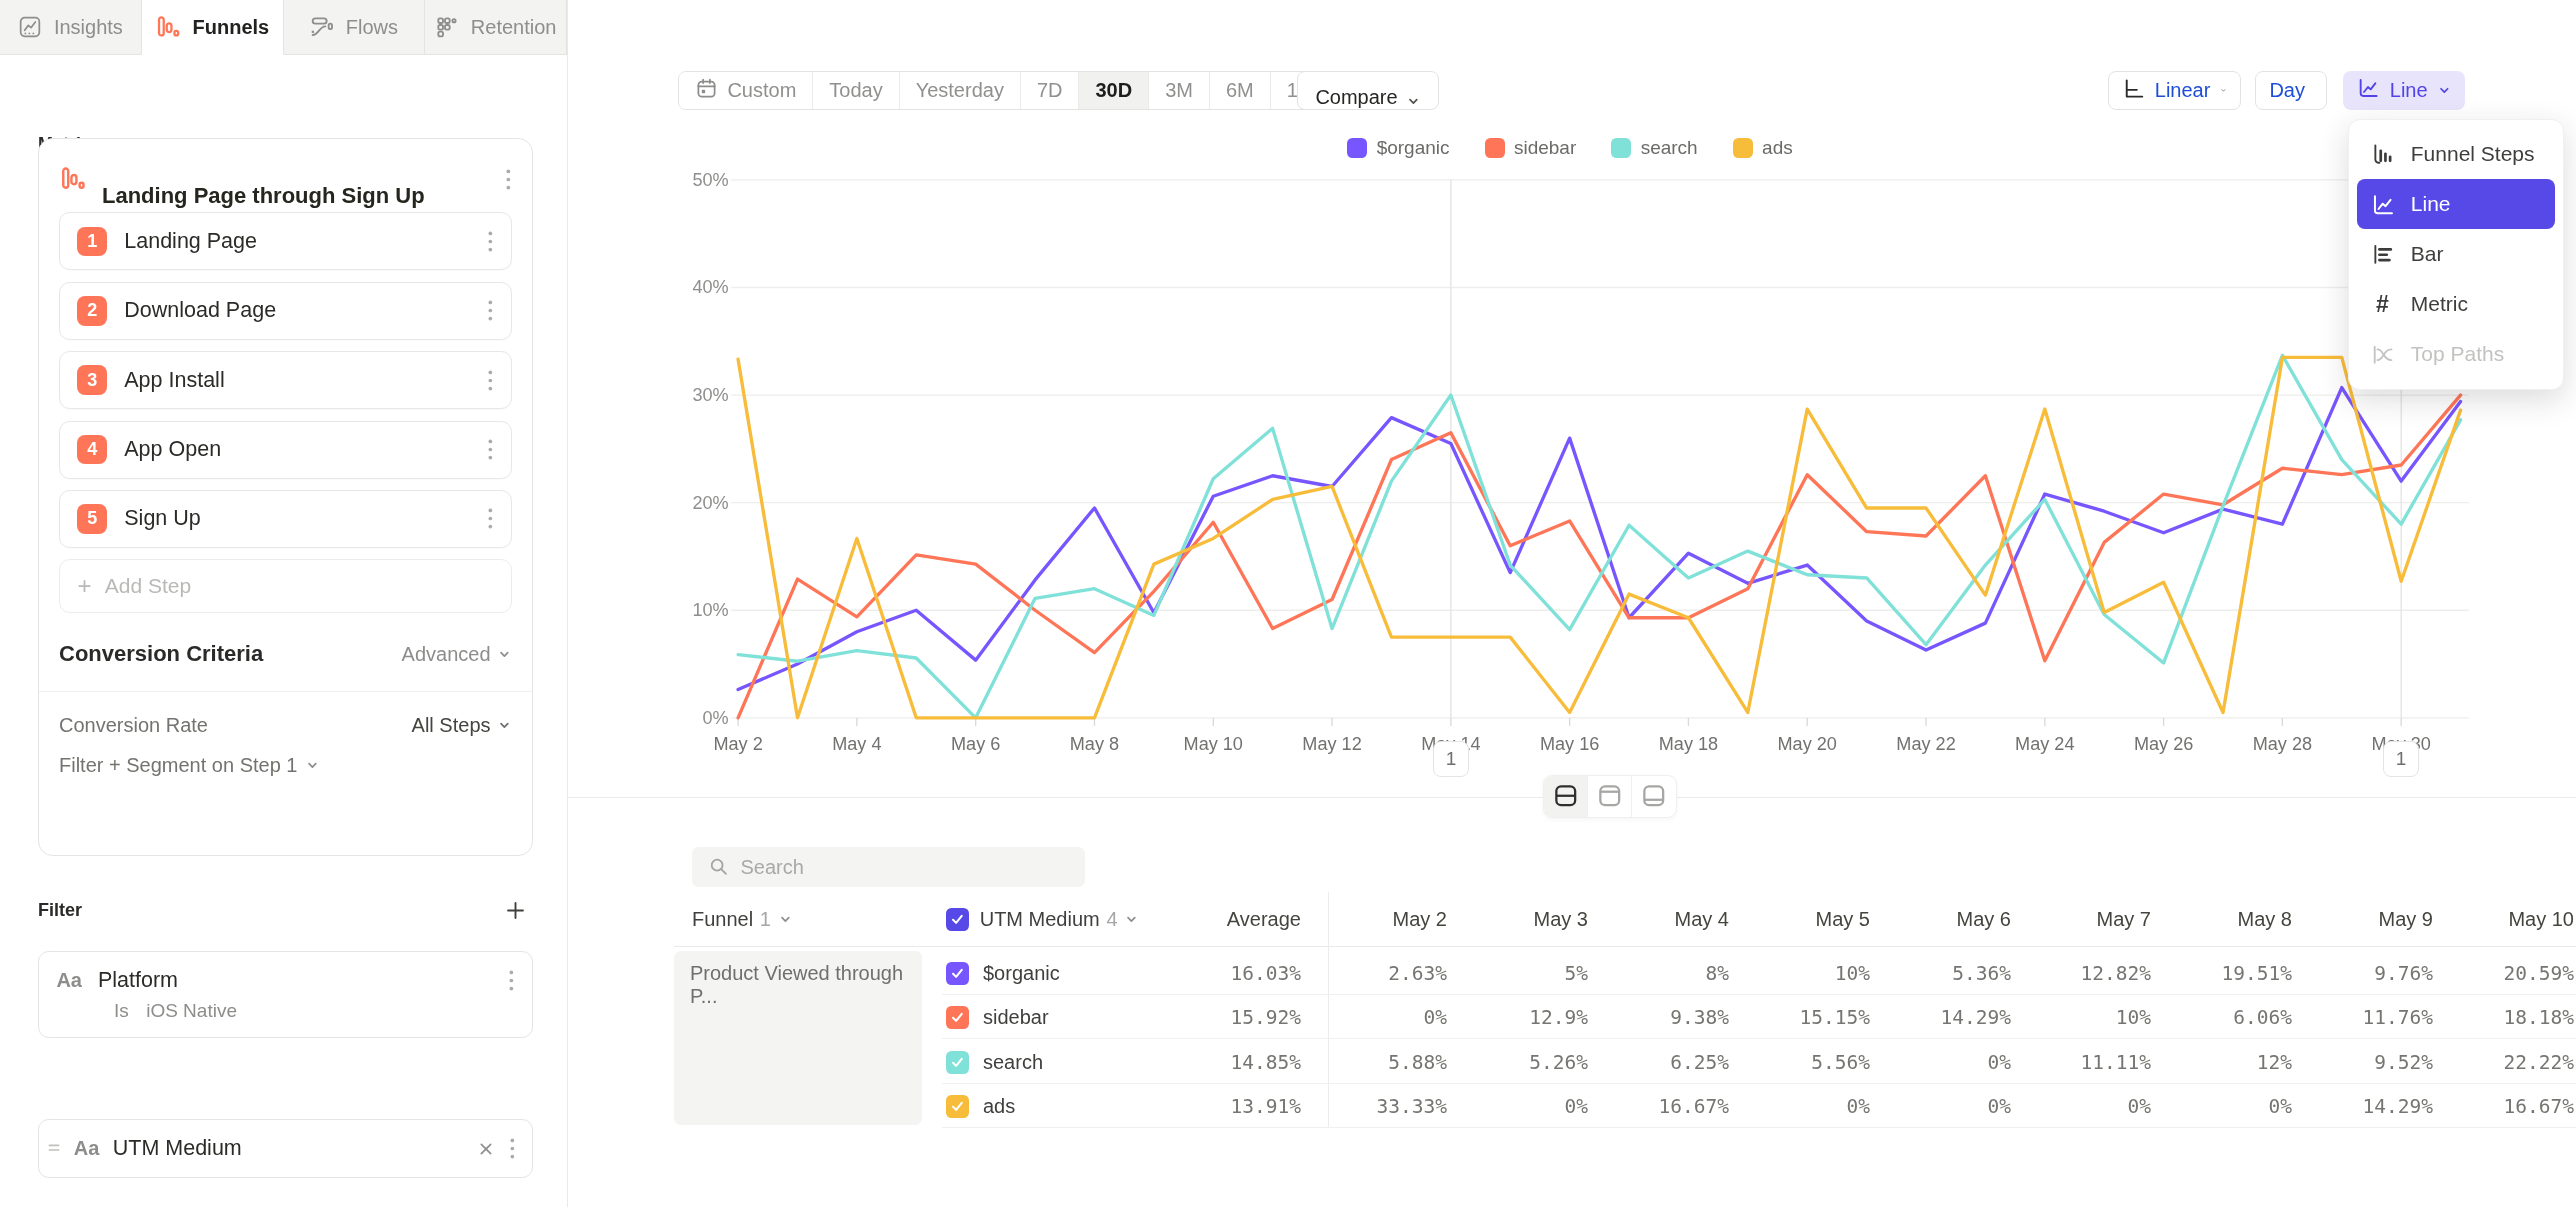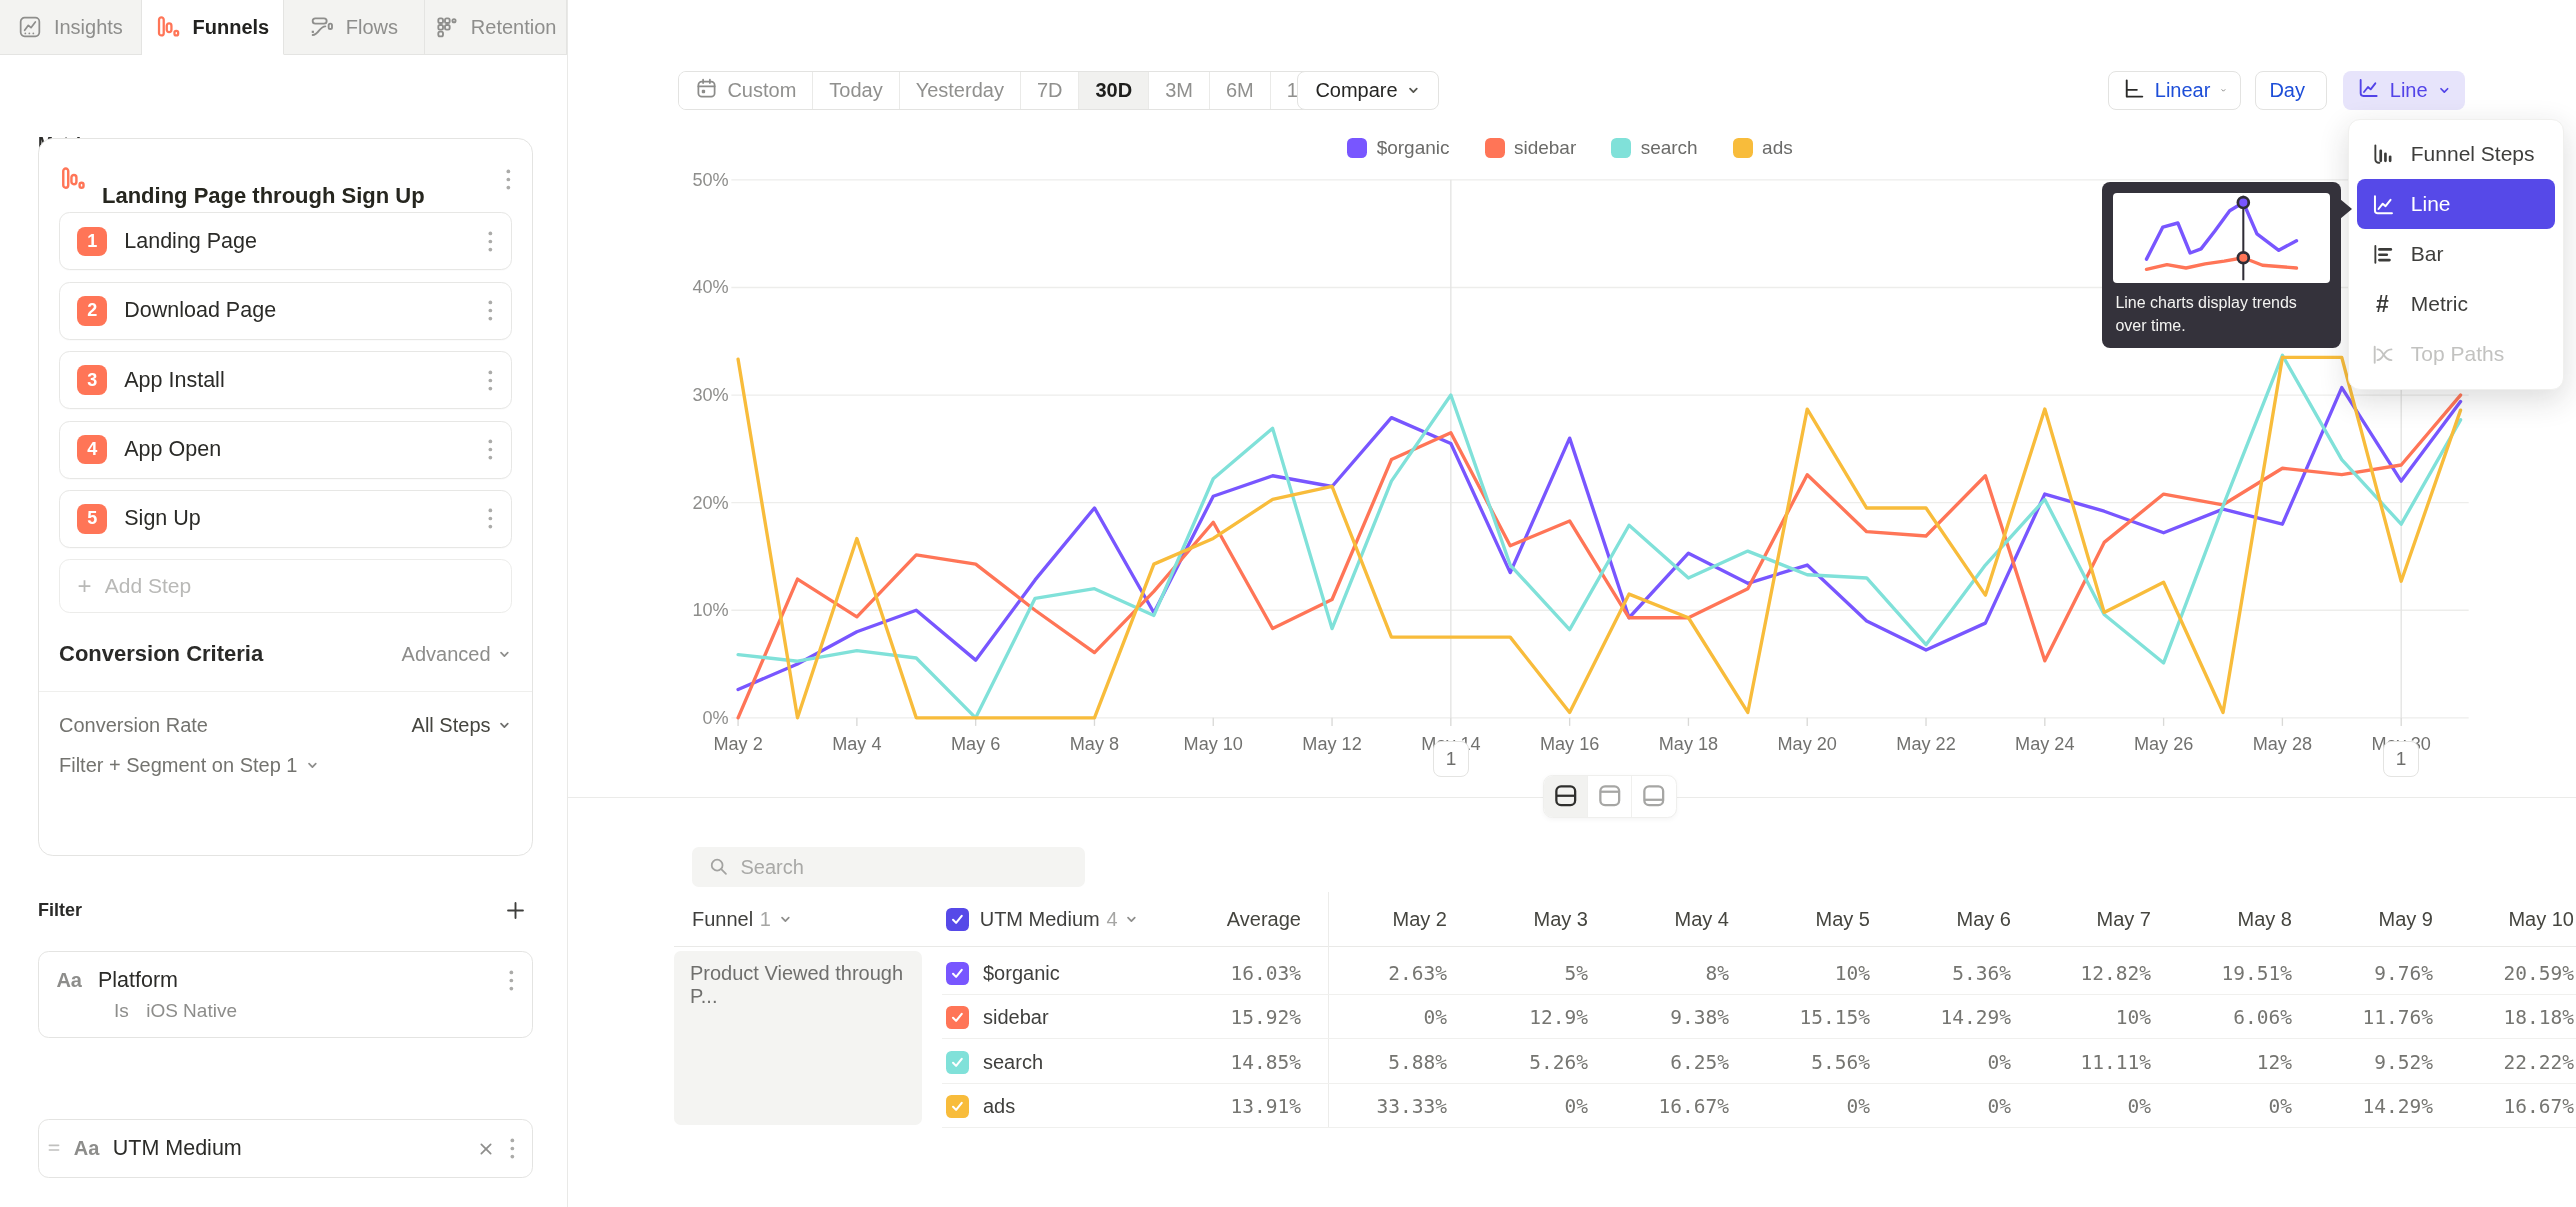--- a/index.html
+++ b/index.html
@@ -53,21 +53,21 @@
   .icon-btn { display:flex; align-items:center; justify-content:center; cursor:pointer; }
 
   
   .range-group { position:absolute; left:678px; top:71px; height:39px; display:flex; border:0.7px solid #E3E3E1;
                  border-radius:8px; overflow:hidden; background:#fff; }
   .range-btn { display:flex; align-items:center; gap:9.4px; padding:0 16px; font-size:20px; color:#90908E;
                border-right:0.7px solid #EAEAE8; cursor:pointer; background:#fff; }
   .range-btn:last-child { border-right:none; }
   .range-btn.active { background:#F1F1EF; color:#1E1E1C; font-weight:700; }
   .compare-btn { position:absolute; left:1297px; top:71px; height:39px; border:0.7px solid #E3E3E1; border-radius:8px;
-                 display:flex; align-items:center; gap:8px; padding:0 17.4px; font-size:20px; font-weight:500; color:#262624;
+                 display:flex; align-items:flex-end; gap:8px; padding:0 17.4px; font-size:20px; font-weight:500; color:#262624;
                  background:#fff; cursor:pointer; }
   .ctrl-btn { position:absolute; top:71px; height:39px; border:0.7px solid #E3E3E1; border-radius:8px; background:#fff;
               display:flex; align-items:center; gap:9.4px; padding:0 13.4px; font-size:20px; font-weight:500; color:#1d4ed8; cursor:pointer; }
   .ctrl-line { border:none; background:#E7E4FB; color:#5243E8; }
 
   
   .legend { position:absolute; left:671px; top:137px; width:1798px; display:flex; justify-content:center; gap:35px; z-index:1; }
   .legend-item { display:flex; align-items:center; gap:9.4px; font-size:19px; color:#6B6B69; cursor:pointer; }
   .legend-swatch { width:20px; height:20px; border-radius:5.4px; }
   #chart-svg { position:absolute; left:671px; top:161px; z-index:1; }
@@ -675,28 +675,15 @@
           <svg width="25.5" height="25.5" viewBox="0 0 38 38" fill="none" stroke="#C4C4C2" stroke-width="2.8" stroke-linecap="round">
             <path d="M7 7 V31"></path>
             <path d="M11 11 C21 11 19 27 32 27"></path>
             <path d="M11 27 C21 27 19 11 32 11"></path>
           </svg>
         </span>
       <span>Top Paths</span>
       </div>
     </div>
 
-  <div class="tooltip">
-    <div class="tooltip-arrow"></div>
-    <div class="tooltip-chart">
-      <svg width="217" height="90" viewBox="0 0 232 132">
-        <polyline points="6,112 36,105 64,110 92,104 120,100 148,95 176,106 226,110" fill="none" stroke="#FF7557" stroke-width="5" stroke-linejoin="round" stroke-linecap="round"></polyline>
-        <polyline points="6,97 30,50 52,44 70,88 86,82 106,56 128,26 148,14 168,60 200,84 226,70" fill="none" stroke="#7856FF" stroke-width="5" stroke-linejoin="round" stroke-linecap="round"></polyline>
-        <line x1="148" y1="4" x2="148" y2="128" stroke="#2F2D36" stroke-width="3"></line>
-        <circle cx="148" cy="14" r="8" fill="#7856FF" stroke="#2F2D36" stroke-width="4"></circle>
-        <circle cx="148" cy="95" r="8" fill="#FF7557" stroke="#2F2D36" stroke-width="4"></circle>
-      </svg>
-    </div>
-    <div class="tooltip-text">Line charts display trends over time.</div>
-  </div>
 
 </div>
 
 
 </body></html>

